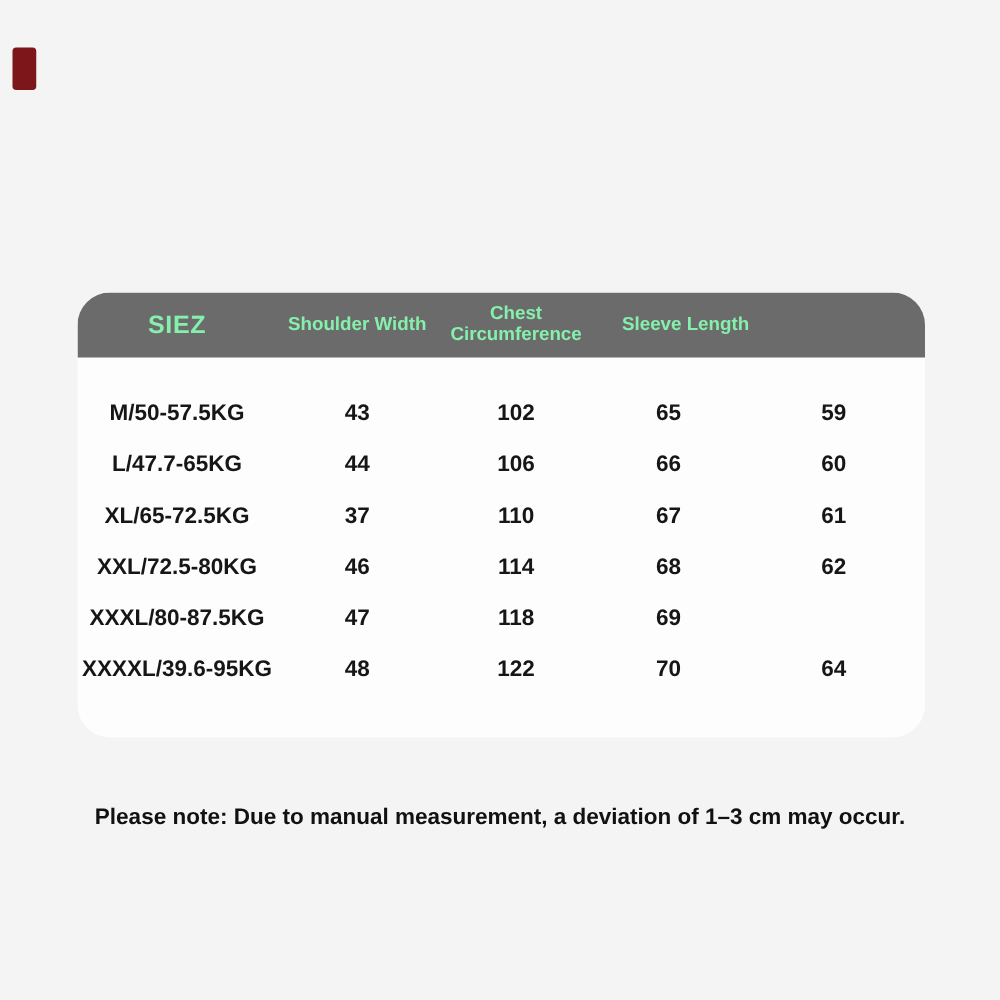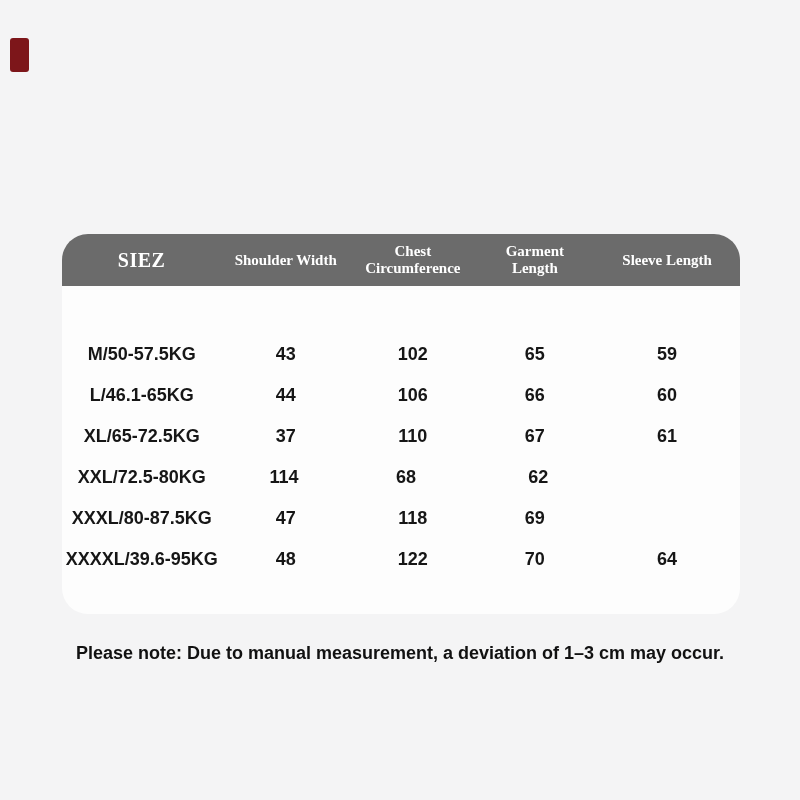--- a/index.html
+++ b/index.html
@@ -21,38 +21,37 @@
     width:678px;
     background:#fdfdfd;
     border-radius:26px;
     overflow:hidden;
   }
   .size-header{
     height:52px;
     background:#6b6b6b;
     display:flex;
     align-items:center;
-    color:#ffffff;
+    color:#86efac;
     font-weight:bold;
     font-size:15px;
     line-height:1.12;
     text-align:center;
-    font-family:Liberation Serif, serif;
   }
   .hcell{display:flex;align-items:center;justify-content:center;}
   .c0{width:23.5%;}
   .c1{width:19%;}
   .c2{width:18.5%;}
   .c3{width:17.5%;}
   .c4{width:21.5%;text-align:right;}
   .hcell.c0 span{font-size:20px;letter-spacing:0.5px;}
   .hcell.c2 span{display:inline-block;max-width:120px;}
   .hcell.c3 span{display:inline-block;max-width:84px;}
   .size-body{
-    padding:48px 0 34px 0;
+    padding:24px 0 34px 0;
   }
   .trow{
     display:flex;
     height:41px;
     align-items:center;
   }
   .cell{
     text-align:center;
     font-size:18px;
     font-weight:bold;
@@ -79,54 +78,52 @@
     <div class="size-header">
       <div class="hcell c0">
           <span>SIEZ</span>
         </div>
       <div class="hcell c1">
           <span>Shoulder Width</span>
         </div>
       <div class="hcell c2">
           <span>Chest Circumference</span>
         </div>
-      <div class="hcell c3">
-          <span>Garment Length</span>
-        </div>
       <div class="hcell c4">
           <span>Sleeve Length</span>
         </div>
     </div>
     <div class="size-body">
   <div class="trow">
     <div class="cell c0">M/50-57.5KG</div>
     <div class="cell c1">43</div>
     <div class="cell c2">102</div>
     <div class="cell c3">65</div>
     <div class="cell c4">59</div>
   </div>
 
   <div class="trow">
-    <div class="cell c0">L/46.1-65KG</div>
+    <div class="cell c0">L/47.7-65KG</div>
     <div class="cell c1">44</div>
     <div class="cell c2">106</div>
     <div class="cell c3">66</div>
     <div class="cell c4">60</div>
   </div>
 
   <div class="trow">
     <div class="cell c0">XL/65-72.5KG</div>
     <div class="cell c1">37</div>
     <div class="cell c2">110</div>
     <div class="cell c3">67</div>
     <div class="cell c4">61</div>
   </div>
 
   <div class="trow">
     <div class="cell c0">XXL/72.5-80KG</div>
+    <div class="cell c1">46</div>
     <div class="cell c2">114</div>
     <div class="cell c3">68</div>
     <div class="cell c4">62</div>
   </div>
 
   <div class="trow">
     <div class="cell c0">XXXL/80-87.5KG</div>
     <div class="cell c1">47</div>
     <div class="cell c2">118</div>
     <div class="cell c3">69</div>

